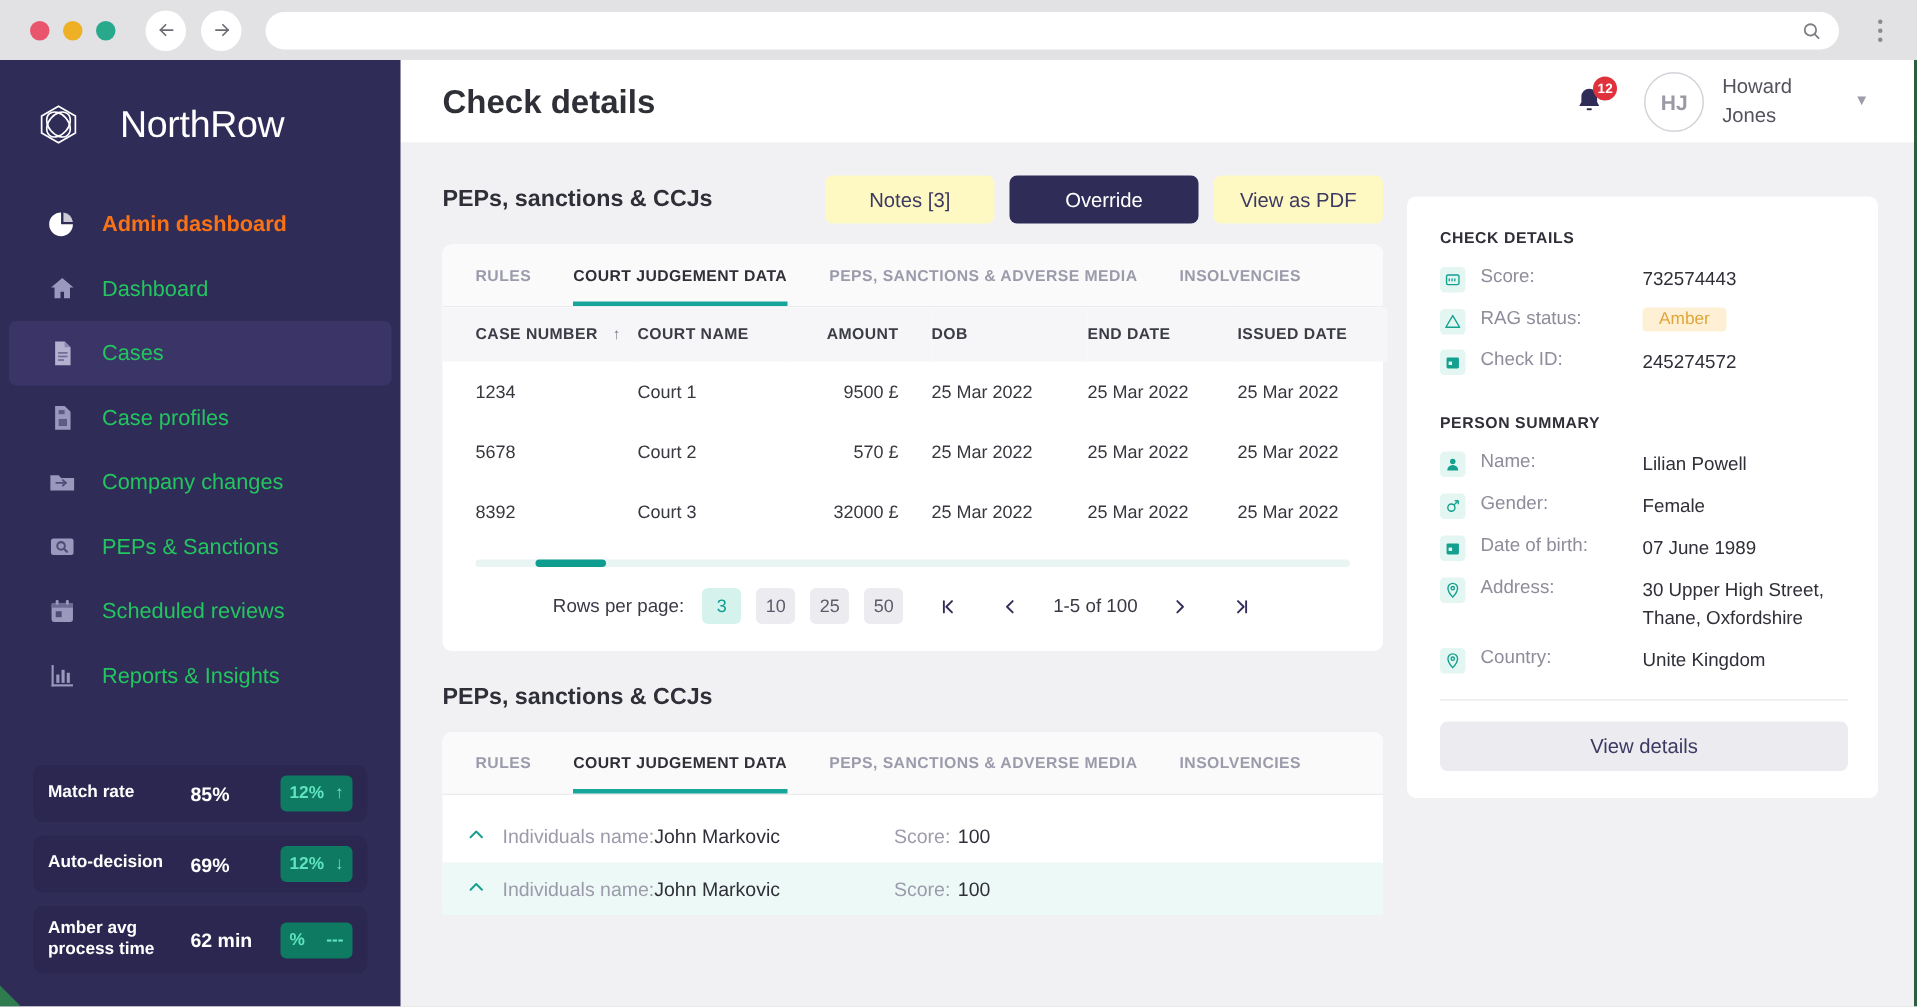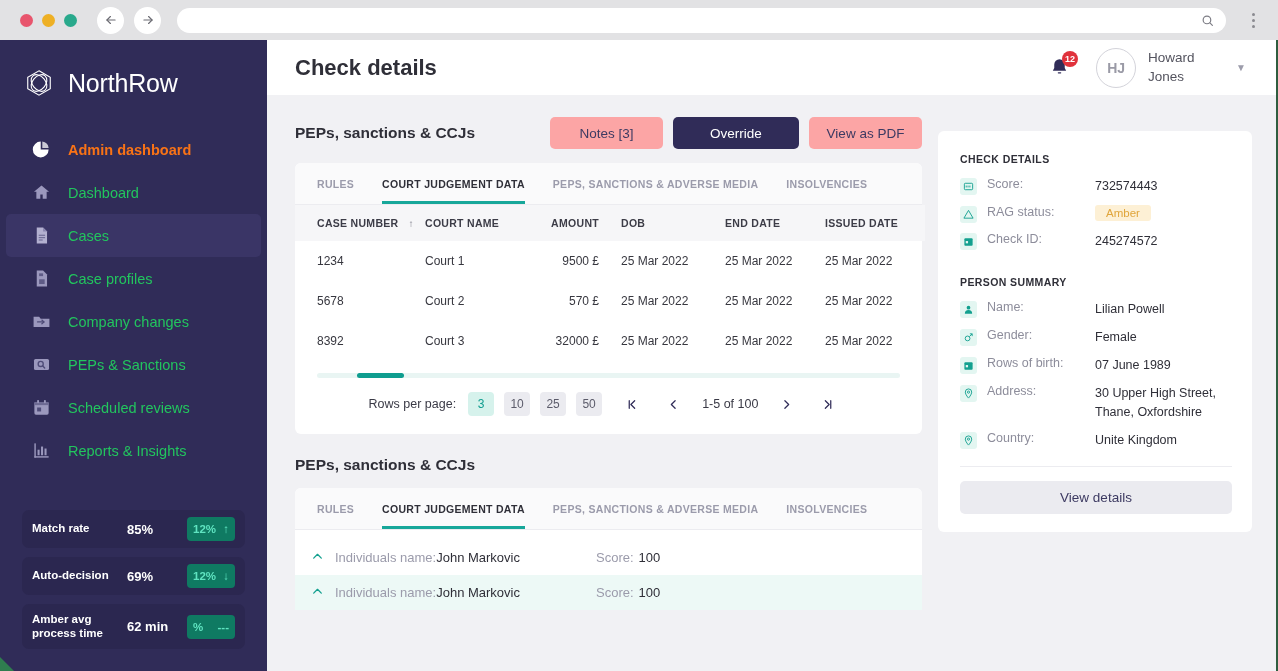--- a/index.html
+++ b/index.html
@@ -56,21 +56,21 @@
   
   .sidebar {
     width: 267px; height: 631px;
     background: #302c58;
     display: flex; flex-direction: column;
     flex-shrink: 0;
     position: relative;
     overflow: hidden;
   }
   .logo-row {
-    display: flex; align-items: center; gap: 14px;
+    display: flex; align-items: center; gap: 26px;
     padding: 28px 0 0 24px;
     margin-bottom: 30px;
   }
   .logo-mark { width: 30px; height: 30px; flex-shrink: 0; }
   .logo-text { color: #ffffff; font-size: 25px; letter-spacing: -0.2px; }
 
   .nav { display: flex; flex-direction: column; }
   .nav-item {
     display: flex; align-items: center; gap: 16px;
     height: 43px;
@@ -149,21 +149,21 @@
   .col-right { width: 314px; flex-shrink: 0; }
 
   .sec-head { display: flex; align-items: center; margin-bottom: 14px; }
   .sec-title { font-size: 15.5px; font-weight: bold; color: #2f2f38; flex: 1; }
   .btn {
     height: 32px; border-radius: 5px;
     display: flex; align-items: center; justify-content: center;
     font-size: 13.5px; padding: 0 16px;
     margin-left: 10px;
   }
-  .btn.ghost { background: #fca5a5; color: #3d3a62; min-width: 113px; }
+  .btn.ghost { background: #fef9c3; color: #3d3a62; min-width: 113px; }
   .btn.solid { background: #302c58; color: #ffffff; min-width: 126px; }
 
   .card { background: #ffffff; border-radius: 6px; }
 
   .tabs {
     display: flex; align-items: flex-end;
     background: #fafafb;
     border-bottom: 1px solid #ececf0;
     padding: 0 22px;
     height: 42px;
@@ -637,21 +637,21 @@
             <span class="kv-key">Gender:</span>
             <span class="kv-val">Female</span>
           </div>
           <div class="kv">
             <span class="kv-ico">
               <svg width="11" height="11" viewBox="0 0 24 24" fill="#13a08f">
                   <rect x="3" y="5" width="18" height="16" rx="2"></rect>
                   <rect x="6" y="11" width="5" height="5" fill="#e3f6f1"></rect>
                 </svg>
             </span>
-            <span class="kv-key">Rows of birth:</span>
+            <span class="kv-key">Date of birth:</span>
             <span class="kv-val">07 June 1989</span>
           </div>
           <div class="kv">
             <span class="kv-ico">
               <svg width="11" height="11" viewBox="0 0 24 24" fill="none" stroke="#13a08f" stroke-width="2">
                   <path d="M12 22s7-7.6 7-13a7 7 0 1 0-14 0c0 5.4 7 13 7 13z"></path>
                   <circle cx="12" cy="9" r="2.4"></circle>
                 </svg>
             </span>
             <span class="kv-key">Address:</span>

